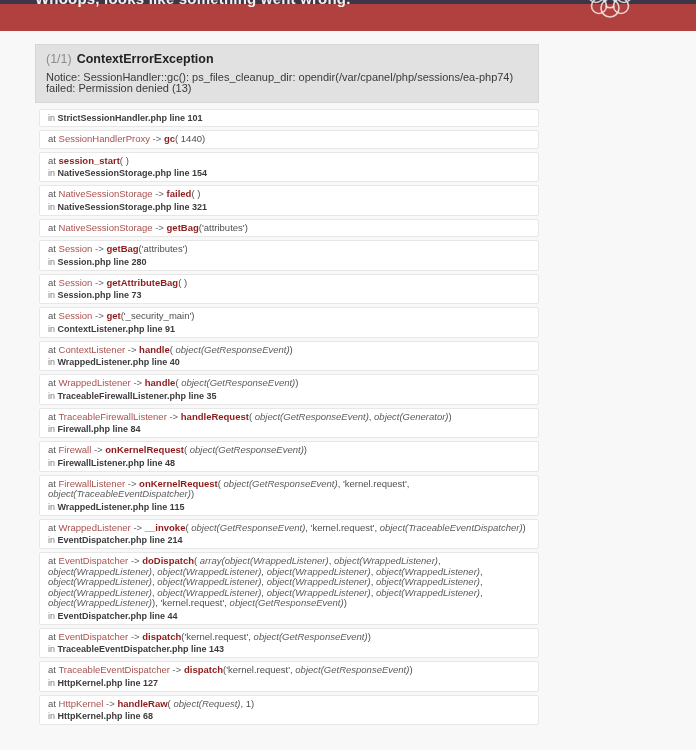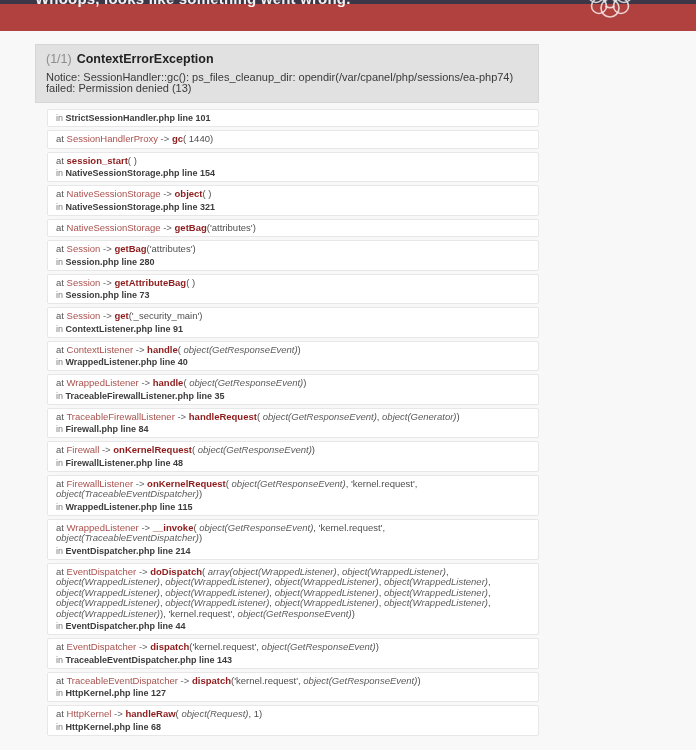--- a/index.html
+++ b/index.html
@@ -34,21 +34,21 @@
     margin-top:13px;background:#e1e1e1;border:1px solid #d6d6d6;
     padding:7px 10px 8px 10px;box-sizing:border-box;
   }
   .exc-title{font-size:12.5px;line-height:14px;color:#2a2a2a;}
   .exc-counter{color:#8d8d8d;font-weight:normal;margin-right:5px;}
   .exc-class{font-weight:bold;color:#222;}
   .exc-message{
     margin-top:6px;font-size:11px;line-height:11px;color:#3a3a3a;
   }
   
-  .trace{list-style:none;margin:6px 0 0 12px;padding:0;}
+  .trace{list-style:none;margin:6px 0 0 4px;padding:0;}
   .trace-row{
     background:#ffffff;border:1px solid #e7e7e7;border-radius:2px;
     margin-bottom:3px;padding:3px 8px 3px 8px;
     font-size:9.5px;line-height:10.5px;color:#4f4f4f;
   }
   .at-line{color:#555;}
   .at-word{color:#555;}
   .cls{color:#a9514d;}
   .arrow{color:#666;}
   .mtd{font-weight:bold;color:#8e1b1b;}
@@ -95,21 +95,21 @@
           <div class="in-line"><span class="in-word">in </span><span class="file">StrictSessionHandler.php line 101</span></div>
         </li>
         <li class="trace-row">
           <div class="at-line"><span class="at-word">at </span><span class="cls">SessionHandlerProxy</span><span class="arrow"> -&gt; </span><span class="mtd">gc</span><span class="args">( 1440)</span></div>
         </li>
         <li class="trace-row">
           <div class="at-line"><span class="at-word">at </span> <span class="mtd">session_start</span><span class="args">( )</span></div>
           <div class="in-line"><span class="in-word">in </span><span class="file">NativeSessionStorage.php line 154</span></div>
         </li>
         <li class="trace-row">
-          <div class="at-line"><span class="at-word">at </span><span class="cls">NativeSessionStorage</span><span class="arrow"> -&gt; </span><span class="mtd">object</span><span class="args">( )</span></div>
+          <div class="at-line"><span class="at-word">at </span><span class="cls">NativeSessionStorage</span><span class="arrow"> -&gt; </span><span class="mtd">failed</span><span class="args">( )</span></div>
           <div class="in-line"><span class="in-word">in </span><span class="file">NativeSessionStorage.php line 321</span></div>
         </li>
         <li class="trace-row">
           <div class="at-line"><span class="at-word">at </span><span class="cls">NativeSessionStorage</span><span class="arrow"> -&gt; </span><span class="mtd">getBag</span><span class="args">('attributes')</span></div>
         </li>
         <li class="trace-row">
           <div class="at-line"><span class="at-word">at </span><span class="cls">Session</span><span class="arrow"> -&gt; </span><span class="mtd">getBag</span><span class="args">('attributes')</span></div>
           <div class="in-line"><span class="in-word">in </span><span class="file">Session.php line 280</span></div>
         </li>
         <li class="trace-row">

